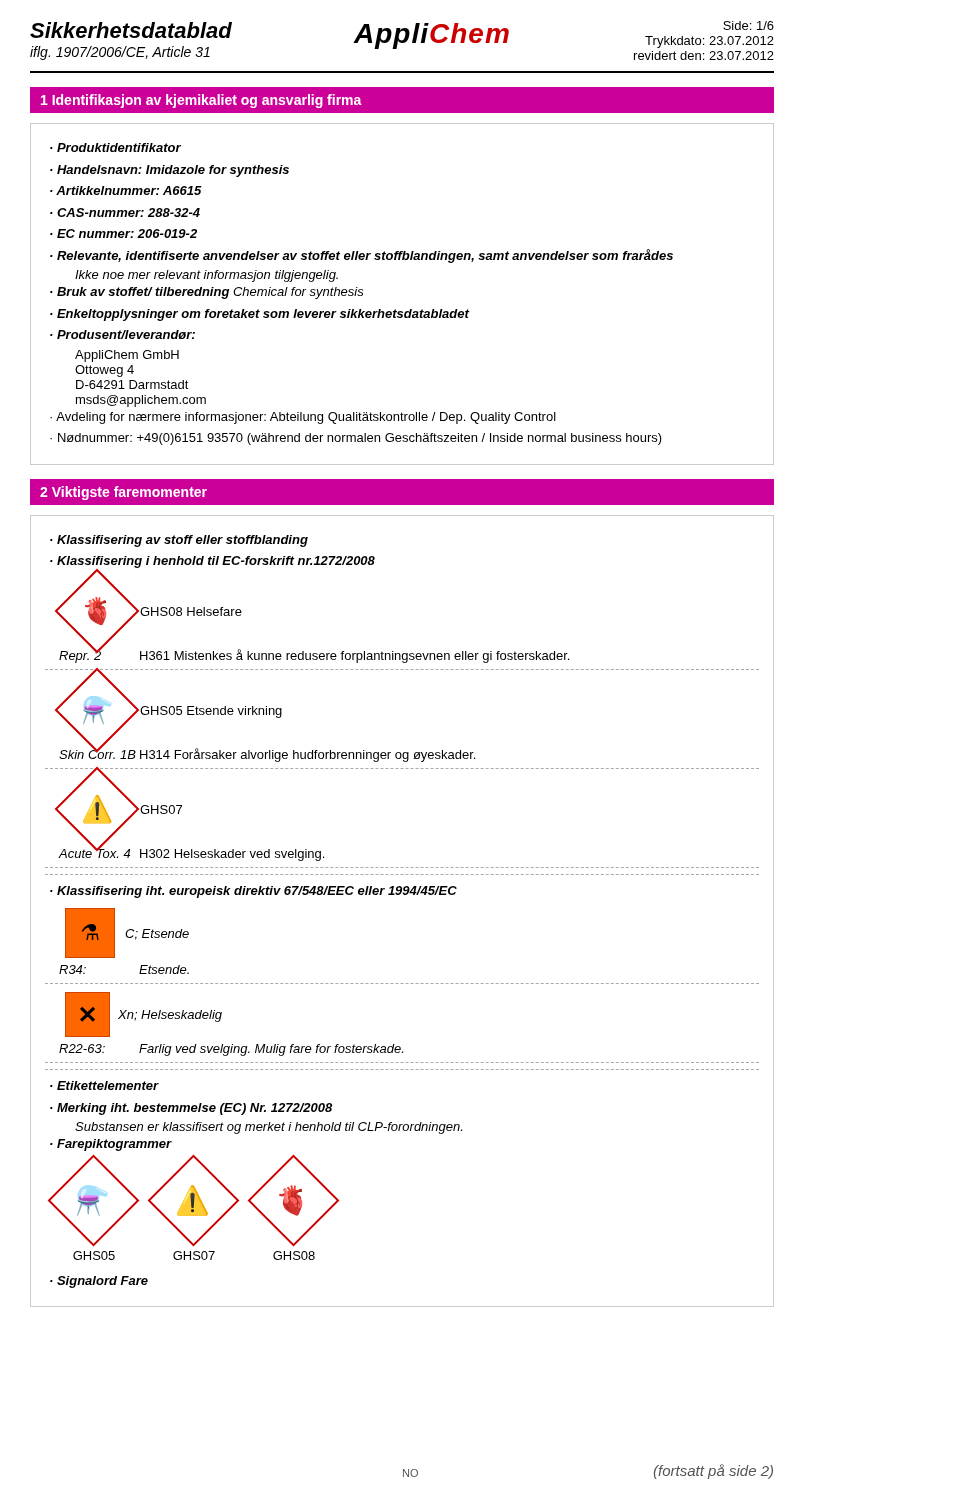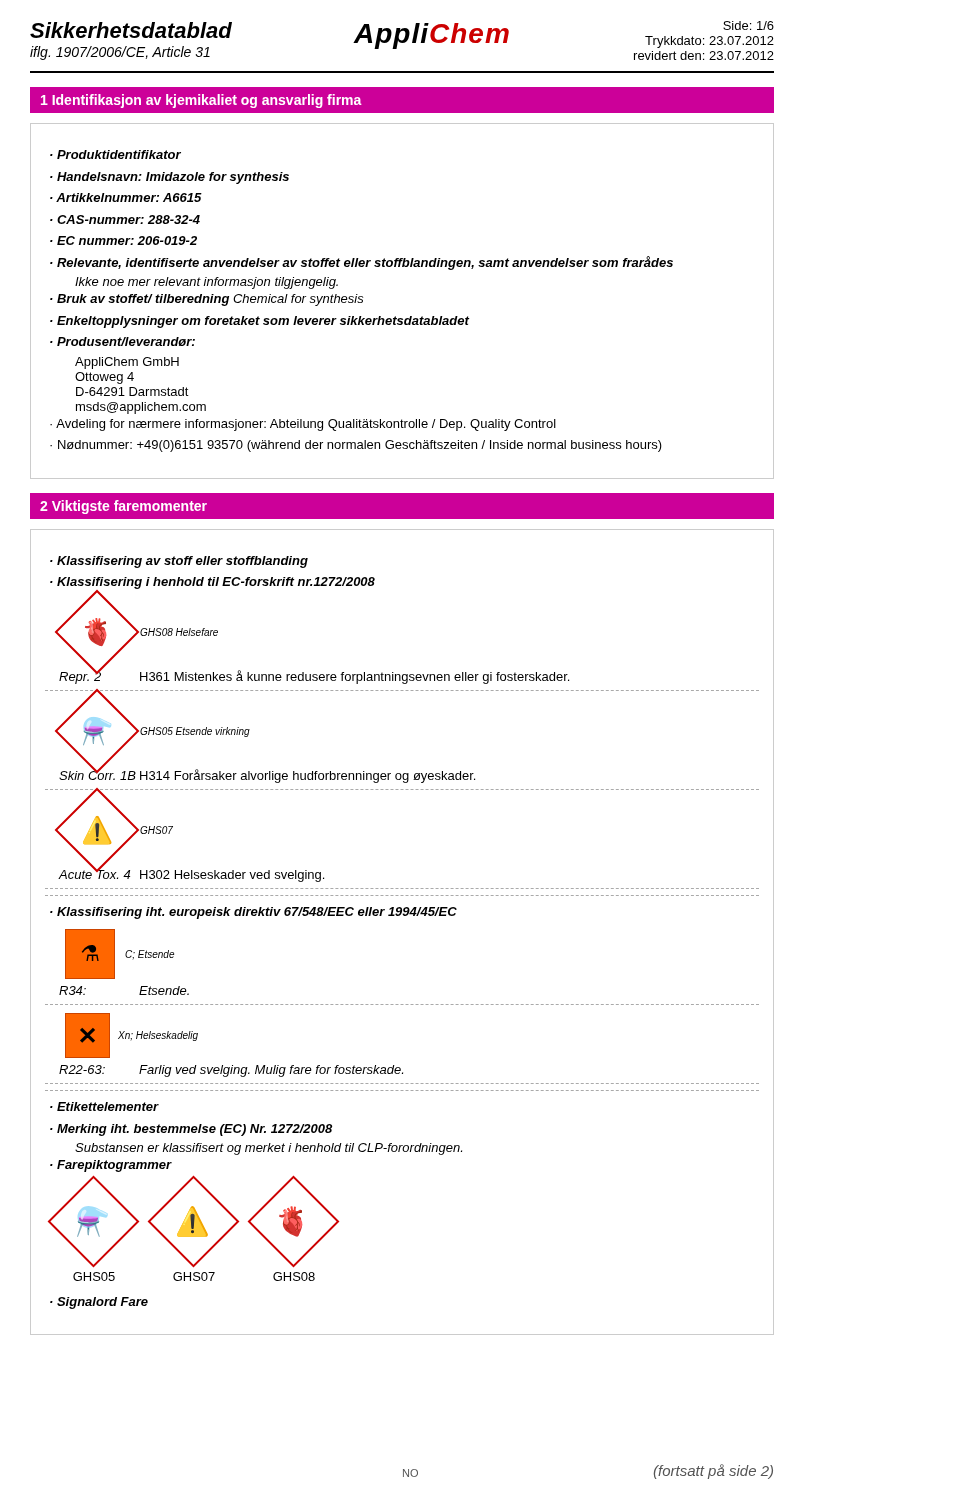--- a/index.html
+++ b/index.html
@@ -115,22 +115,21 @@
       background: #fff;
     }
 
     .ghs-diamond-inner {
       transform: rotate(-45deg);
       font-size: 26px;
       line-height: 1;
     }
 
     .ghs-label {
-      font-size: 10px;
-      font-style: italic;
+      font-size: 13px;
     }
 
     
     .eu-icon-container {
       width: 50px;
       height: 50px;
       position: relative;
       margin-right: 10px;
       flex-shrink: 0;
       background: #ff6600;
@@ -240,21 +239,21 @@
 
     .xn-icon-inner {
       color: #000;
       font-size: 24px;
       font-weight: bold;
     }
 
     
     .main-border {
       border: 1px solid #ccc;
-      padding: 21px 14px;
+      padding: 14px 14px;
       margin-bottom: 10px;
     }
   </style>
 </head>
 <body>
 
 <div class="page">
 
   <div class="header">
     <div class="header-left">

